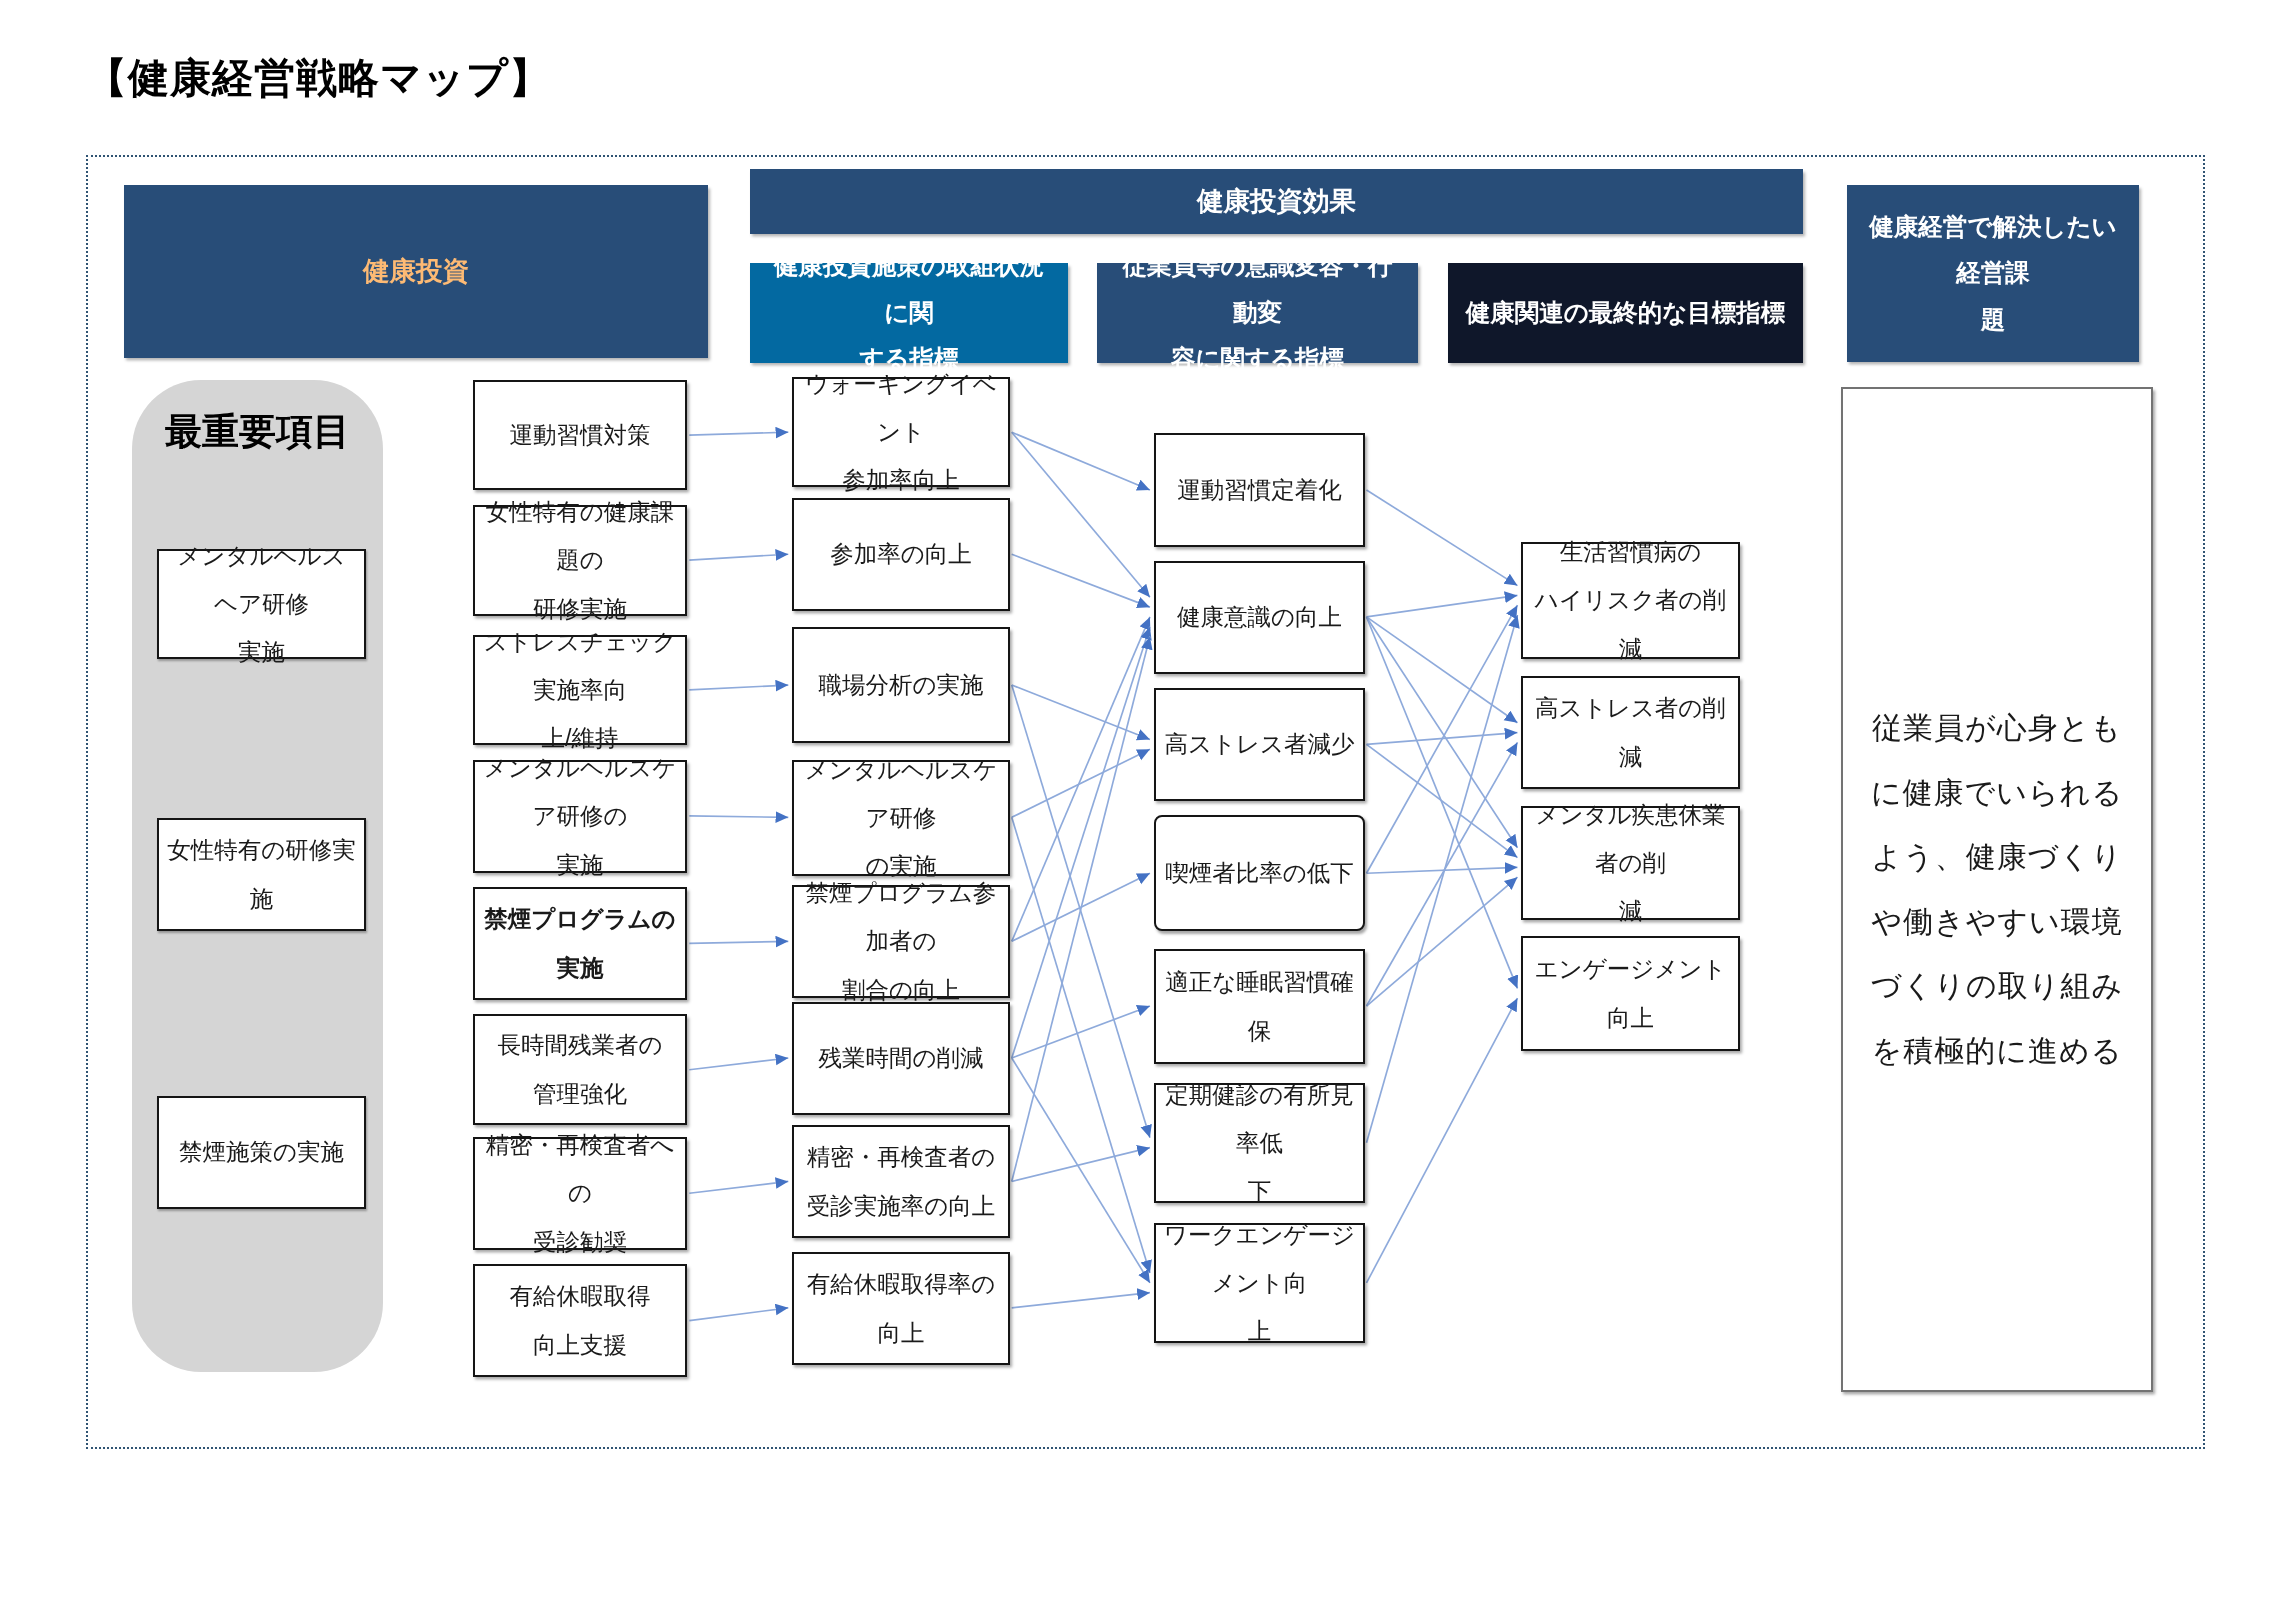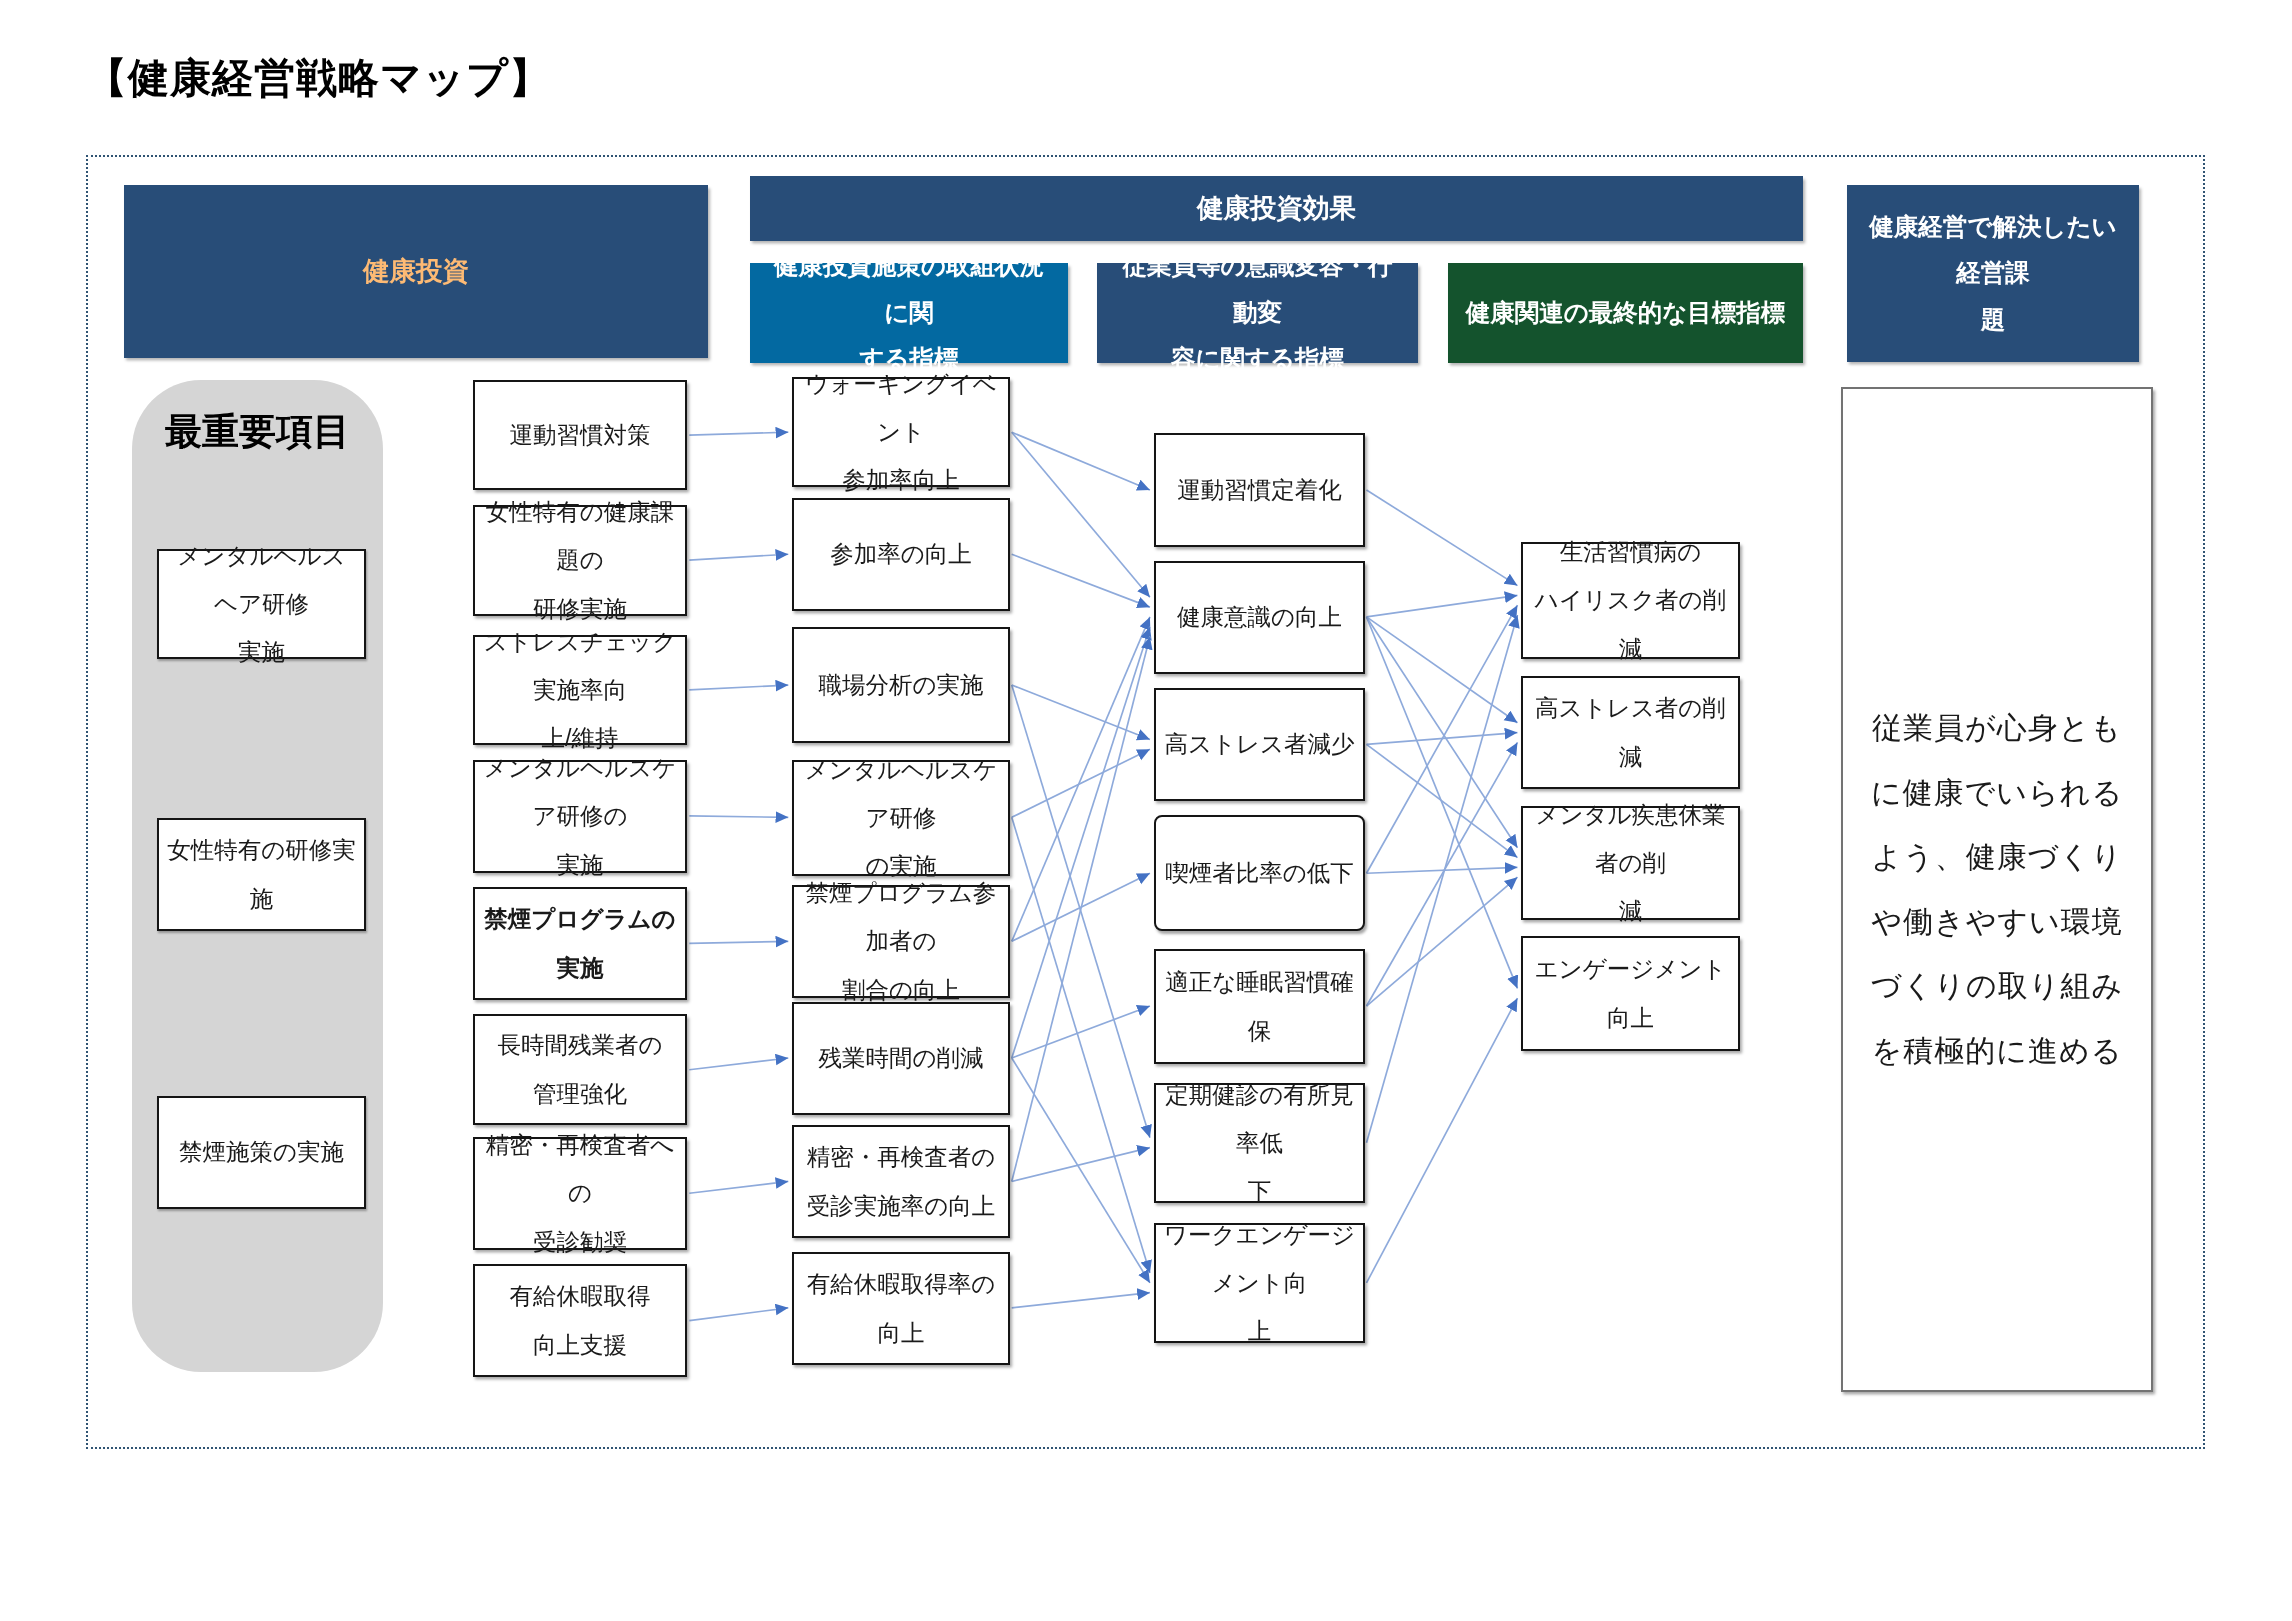--- a/index.html
+++ b/index.html
@@ -21,21 +21,21 @@
   }
   .hdr{
     position:absolute;
     background:#284D78;color:#ffffff;font-weight:bold;
     display:flex;align-items:center;justify-content:center;
     text-align:center;line-height:1.9;box-sizing:border-box;
     padding:0 13.7px;box-shadow:2px 2.9px 2.9px rgba(0,0,0,.30);
     z-index:3;white-space:pre-line;
   }
   .hdr-investment{left:124px;top:185px;width:584px;height:173px;font-size:26.5px;}
-  .hdr-effect{left:750px;top:176px;width:1053px;height:65px;font-size:26.5px;}
+  .hdr-effect{left:750px;top:169px;width:1053px;height:65px;font-size:26.5px;}
   .hdr-sub1{left:750px;top:263px;width:318px;height:100px;font-size:24.5px;}
   .hdr-sub2{left:1097px;top:263px;width:321px;height:100px;font-size:24.5px;}
   .hdr-sub3{left:1448px;top:263px;width:355px;height:100px;font-size:24.5px;}
   .hdr-issues{left:1847px;top:185px;width:292px;height:177px;font-size:24.5px;}
   #priority-panel{
     position:absolute;left:132px;top:380px;width:251px;height:992px;
     background:#D5D5D5;border-radius:69px;z-index:2;
   }
   #priority-title{
     position:absolute;left:132px;top:407px;width:251px;
@@ -67,21 +67,21 @@
 <div id="canvas">
   <div id="page-title">【健康経営戦略マップ】</div>
   <div id="outer-border" style="border-color: rgb(47, 83, 115);"></div>
 
   <div class="hdr hdr-investment" style="background: rgb(40, 77, 120); color: #fdba74;">健康投資</div>
   <div class="hdr hdr-effect" style="background: rgb(40, 77, 120); color: rgb(255, 255, 255);">健康投資効果</div>
   <div class="hdr hdr-sub1" style="background: #0369a1; color: rgb(255, 255, 255);">健康投資施策の取組状況に関
 する指標</div>
   <div class="hdr hdr-sub2" style="background: rgb(40, 77, 120); color: rgb(255, 255, 255);">従業員等の意識変容・行動変
 容に関する指標</div>
-  <div class="hdr hdr-sub3" style="background: #14532d; color: rgb(255, 255, 255);">健康関連の最終的な目標指標</div>
+  <div class="hdr hdr-sub3" style="background: #0f172a; color: rgb(255, 255, 255);">健康関連の最終的な目標指標</div>
   <div class="hdr hdr-issues" style="background: rgb(40, 77, 120); color: rgb(255, 255, 255);">健康経営で解決したい経営課
 題</div>
 
   <div id="priority-panel" style="background: rgb(213, 213, 213);"></div>
   <div id="priority-title">最重要項目</div>
 
   <svg id="arrow-layer" width="2293" height="1621" viewBox="0 0 2339 1654">
     <defs>
       <marker id="ah" markerUnits="userSpaceOnUse" markerWidth="15" markerHeight="13" refX="13" refY="6" orient="auto">
         <path id="ah-path" d="M0,0 L13,6 L0,12 z" fill="#4472C4"></path>

